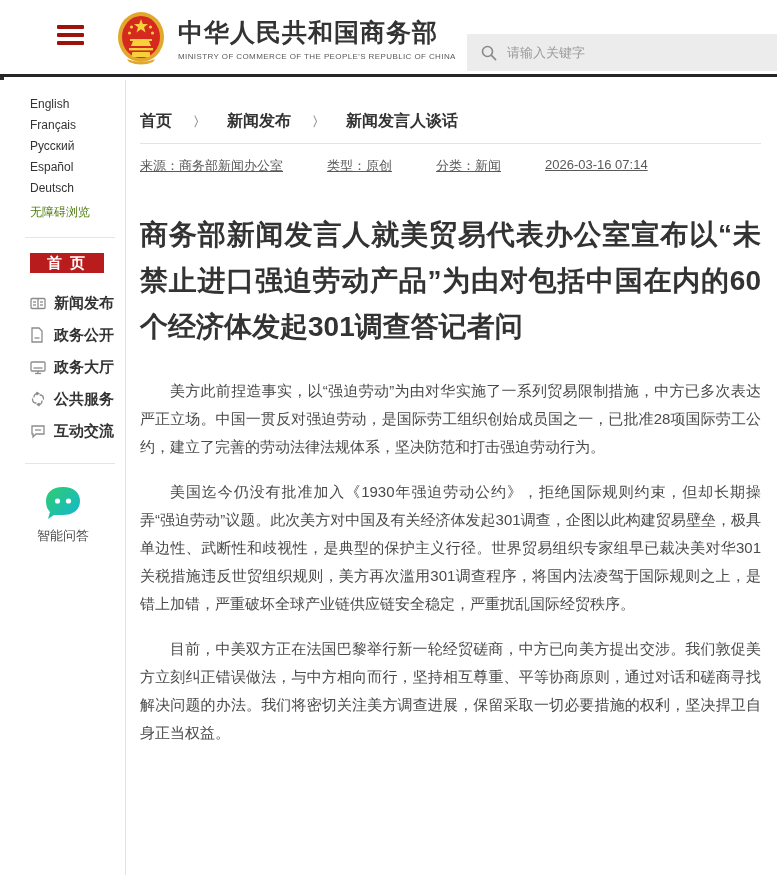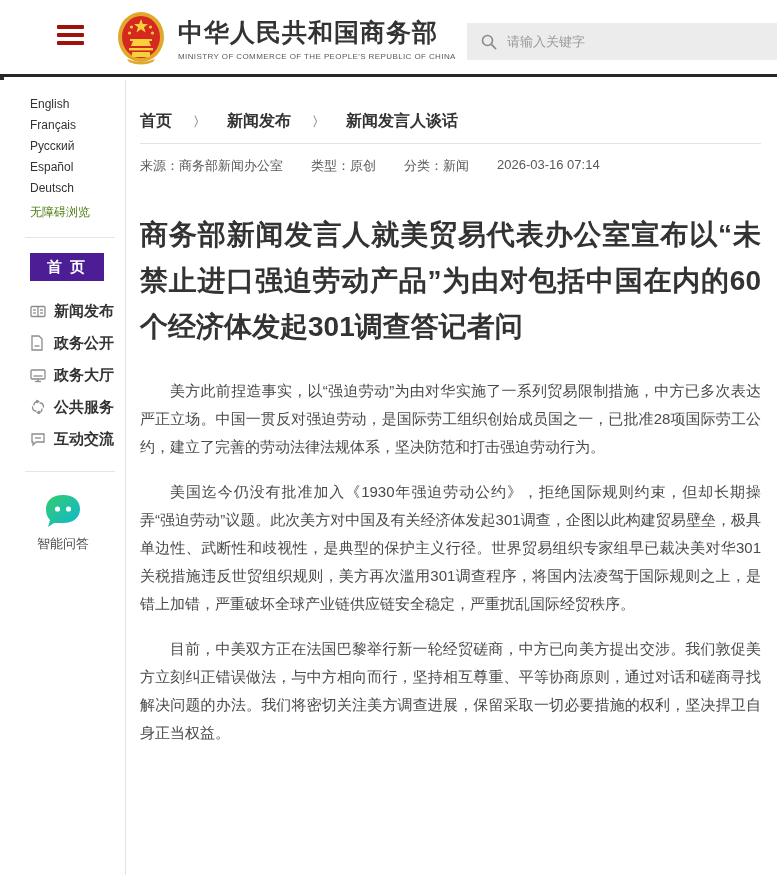--- a/index.html
+++ b/index.html
@@ -9,55 +9,55 @@
 
   
   .header { position:absolute; top:0; left:0; width:777px; height:77px; background:#fff;
     border-bottom:3px solid #262626; }
   .hamburger { position:absolute; left:57px; top:25px; width:27px; height:24px; cursor:pointer; }
   .hamburger span { display:block; width:27px; height:4px; background:#9e120b; margin-bottom:4px; border-radius:1px; }
   .emblem { position:absolute; left:117px; top:10px; width:48px; height:56px; }
   .site-title-block { position:absolute; left:178px; top:17px; }
   .site-title { font-size:25px; font-weight:700; color:#333; letter-spacing:1px; line-height:30px; }
   .site-subtitle { font-size:8px; color:#595959; letter-spacing:0.4px; margin-top:5px; }
-  .search-box { position:absolute; left:467px; top:23px; width:310px; height:37px; background:#ececec;
+  .search-box { position:absolute; left:467px; top:34px; width:310px; height:37px; background:#ececec;
     display:flex; align-items:center; padding-left:14px; }
   .search-box svg { flex:0 0 auto; }
   .search-input { border:none; outline:none; background:transparent; font-size:13px; color:#333;
     margin-left:10px; width:240px; font-family:"Liberation Sans","DejaVu Sans",sans-serif; }
   .search-input::placeholder { color:#9a9a9a; }
 
   
   .left-scrollbar { position:absolute; left:0; top:77px; width:4px; height:106px; background:#2e2e2e; }
 
   
   .sidebar { position:absolute; left:0; top:80px; width:126px; height:795px; background:#fff;
     border-right:1px solid #e2e2e2; padding:18px 0 0 30px; }
   .lang-list { width:88px; display:flex; flex-wrap:wrap; column-gap:9px; row-gap:6px;gap:8px; }
   .lang-link { font-size:12px; color:#333; line-height:13px; cursor:pointer; white-space:nowrap; }
   .accessibility-link { font-size:12px; color:#4d7c0f; margin-top:9px; cursor:pointer; }
   .sidebar-divider { width:90px; margin-left:-5px; border-top:1px solid #e5e5e5; margin-top:16px; }
-  .home-button { margin-top:15px; width:74px; height:28px; background:#4c1d95; color:#fff;
+  .home-button { margin-top:15px; width:74px; height:20px; background:#b91c1c; color:#fff;
     font-size:15px; font-weight:700; display:flex; align-items:center; justify-content:center;
     letter-spacing:2px; cursor:pointer; }
   .side-menu { margin-top:14px; }
   .side-item { display:flex; align-items:center; height:32px; cursor:pointer; }
   .side-item .icn { width:16px; height:16px; margin-right:8px; display:flex; align-items:center; }
   .side-item .lbl { font-size:15px; font-weight:700; color:#333; white-space:nowrap; }
   .qa-block { margin-top:22px; width:66px; display:flex; flex-direction:column; align-items:center; cursor:pointer; }
   .qa-label { font-size:13px; color:#4a4a4a; margin-top:7px; }
 
   
   .main { position:absolute; left:127px; top:90px; width:650px; height:795px; background:#fff;
     padding:21px 16px 0 13px; }
   .breadcrumb { display:flex; align-items:center; gap:21px; }
   .crumb { font-size:16px; font-weight:700; color:#333; cursor:pointer; white-space:nowrap; }
   .crumb-sep { font-size:13px; color:#999; font-weight:700; }
   .bc-divider { border-top:1px solid #e3e3e3; margin-top:11px; }
-  .meta-row { display:flex; gap:28px; margin-top:13px; font-size:13px; color:#595959; }
+  .meta-row { display:flex; gap:44px; margin-top:13px; font-size:13px; color:#595959;text-decoration:underline; }
   .meta-item { white-space:nowrap; }
   .article-title { margin-top:37px; font-size:28px; font-weight:700; color:#333; line-height:46px;
     text-align:justify; }
   .article-body { margin-top:27px; }
   .article-body p { font-size:15px; color:#4a4a4a; line-height:28px; text-indent:2em;
     text-align:justify; margin-bottom:17px; }
 </style>
 </head>
 <body>
 

